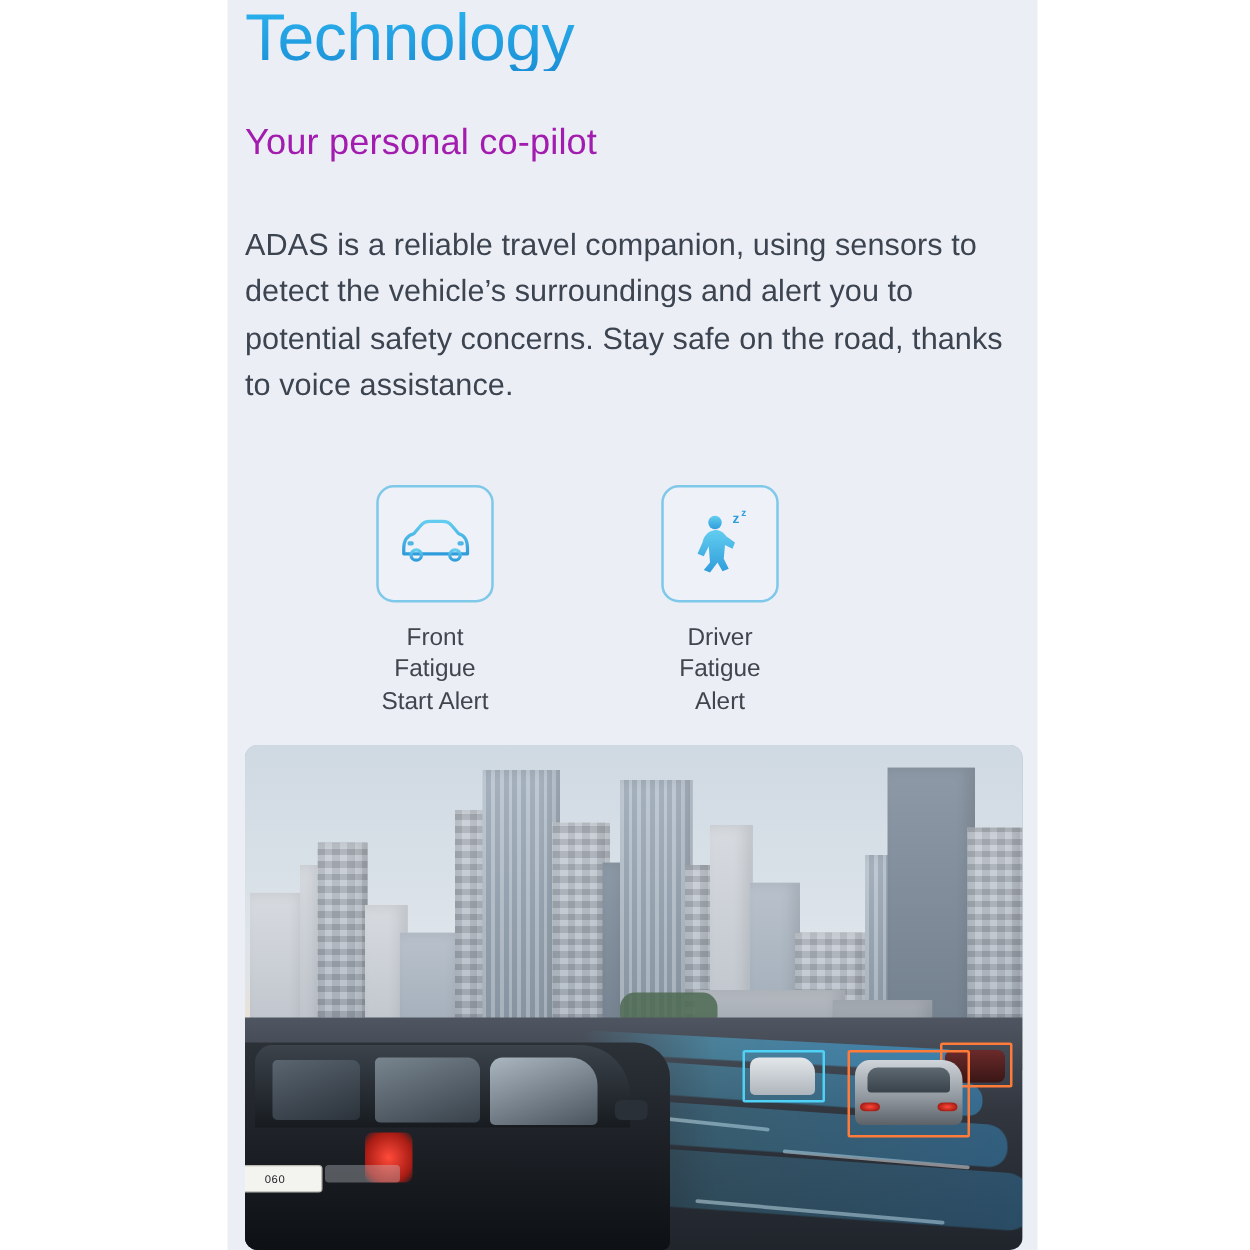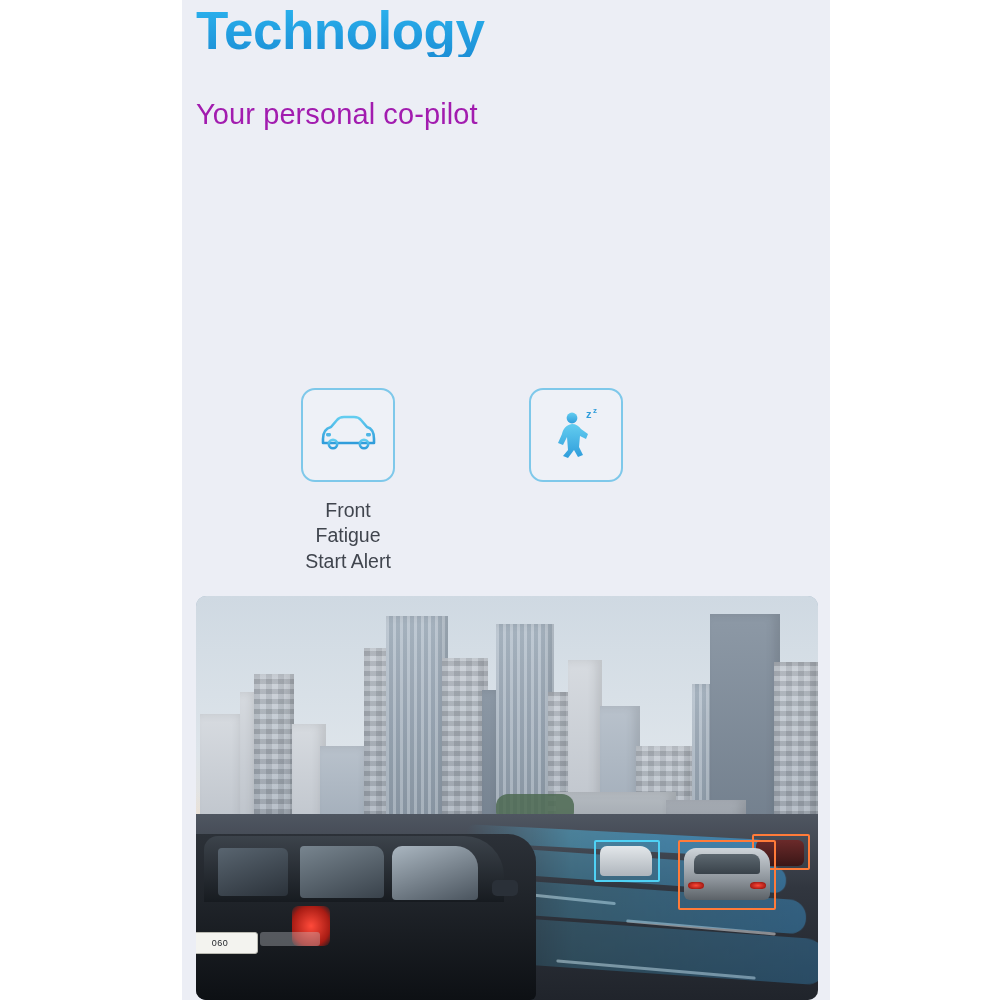--- a/index.html
+++ b/index.html
@@ -15,21 +15,21 @@
     background: #ffffff;
   }
   
   .panel {
     position: absolute;
     left: 182px; top: 0; width: 648px; height: 1000px;
     background: #eceef5;
   }
   .heading {
     font-size: 53px;
-    font-weight: 700;
+    font-weight: 400;
     letter-spacing: -0.5px;
     line-height: 1.0;
     color: #1f9fe0;
     background: linear-gradient(180deg, #2bb3ee 0%, #1c8fd6 100%);
     -webkit-background-clip: text;
     background-clip: text;
     -webkit-text-fill-color: transparent;
     margin-top: 18px;
   }
   .heading-clip {
@@ -167,20 +167,21 @@
 <div id="page">
 
   <div class="panel"></div>
 
   <div class="heading-clip">
     <div class="heading">Technology</div>
   </div>
 
   <div class="subheading">Your personal co-pilot</div>
 
+  <div class="body-copy">ADAS is a reliable travel companion, using sensors to detect the vehicle’s surroundings and alert you to potential safety concerns. Stay safe on the road, thanks to voice assistance.</div>
 
   <div class="features">
 
     <div class="feature">
       <div class="feature-box">
         <span>
           <svg width="62" height="40" viewBox="0 0 62 40">
             <defs>
               <linearGradient id="gcar" x1="0" y1="0" x2="0" y2="1">
                 <stop offset="0%" stop-color="#63cdf0"></stop>
@@ -211,20 +212,22 @@
                 <stop offset="100%" stop-color="#2f9ddb"></stop>
               </linearGradient>
             </defs>
             <circle cx="25" cy="12" r="5.4" fill="url(#gdrv)"></circle>
             <path d="M25 18 C19 19 16 23 15 28 L11 37 L16 39 L20 31 L21 44 L16 50 L21 52 L27 44 L31 51 L36 49 L32 41 L33 30 L39 33 L41 28 L34 23 C32 20 29 18 25 18 Z" fill="url(#gdrv)"></path>
             <text x="39" y="12" font-family="Liberation Sans, sans-serif" font-size="11" font-weight="700" fill="#2f9ddb">z</text>
             <text x="46" y="7" font-family="Liberation Sans, sans-serif" font-size="8" font-weight="700" fill="#2f9ddb">z</text>
           </svg>
         </span>
       </div>
+      <div class="feature-label">Driver
+Fatigue Alert</div>
     </div>
 
   </div>
 
   <div class="photo">
     <div class="sky"></div>
 
     <div class="bld light" style="left:4px;  top:118px; width:46px; height:140px;"></div>
     <div class="bld light" style="left:44px; top:96px;  width:18px; height:162px;"></div>
     <div class="bld win" style="left:58px; top:78px;  width:40px; height:180px;"></div>

